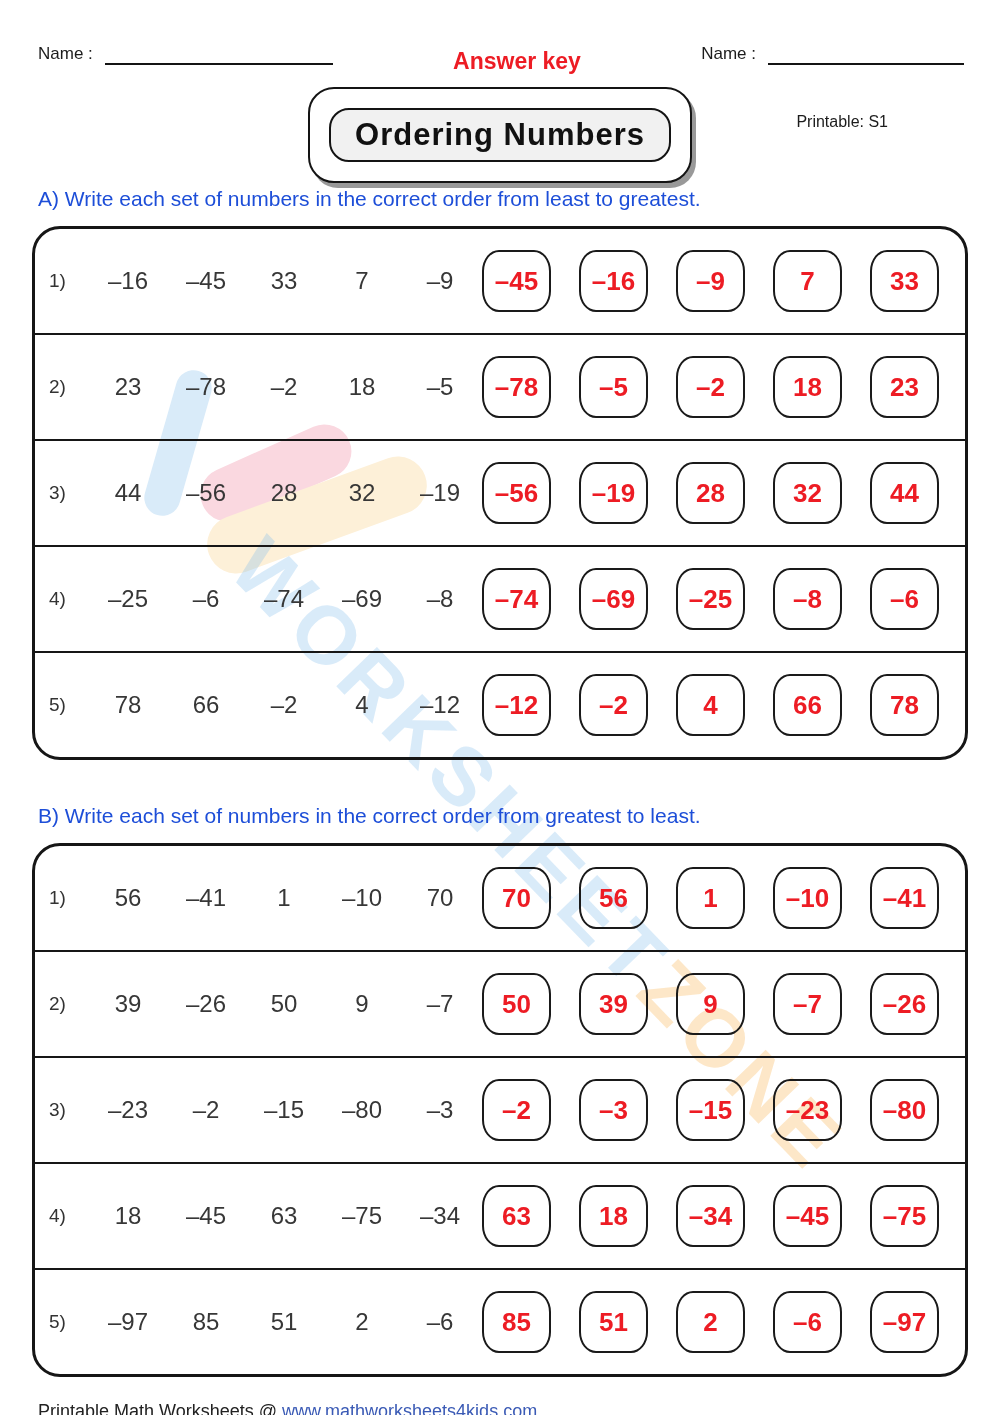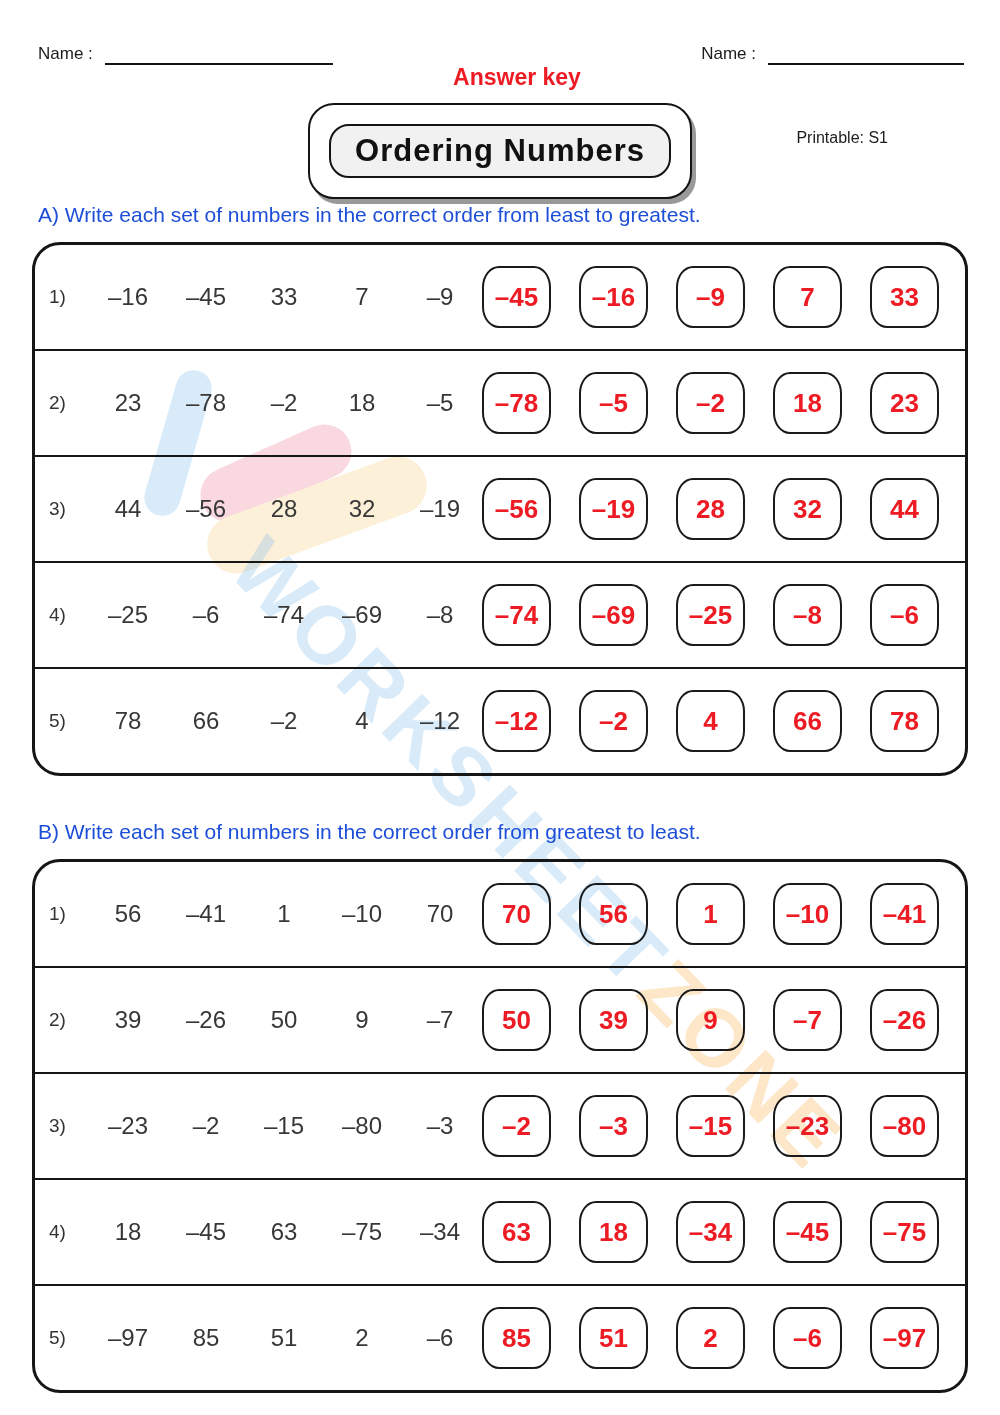--- a/index.html
+++ b/index.html
@@ -37,21 +37,21 @@
   
   .header{
     display:flex;justify-content:space-between;align-items:flex-start;
     padding:44px 36px 0 38px;
   }
   .fill-block{display:flex;gap:12px;font-size:17px;color:#1c1c1c;}
   .write-line{display:inline-block;border-bottom:2px solid #141414;height:19px;}
   .name-line{width:228px;}
   .score-line{width:196px;}
   .answer-key{
-    margin-top:20px;font-size:23px;font-weight:bold;color:#ed1c24;
+    margin-top:4px;font-size:23px;font-weight:bold;color:#ed1c24;
   }
 
   
   .banner-row{position:relative;text-align:center;margin-top:12px;height:68px;}
   .banner-outer{
     display:inline-block;border:2.5px solid #141414;border-radius:26px;
     padding:19px;background:#ffffff;box-shadow:4px 5px 0 rgba(70,70,70,0.55);
   }
   .banner-inner{
     display:block;border:2.5px solid #141414;border-radius:20px;

